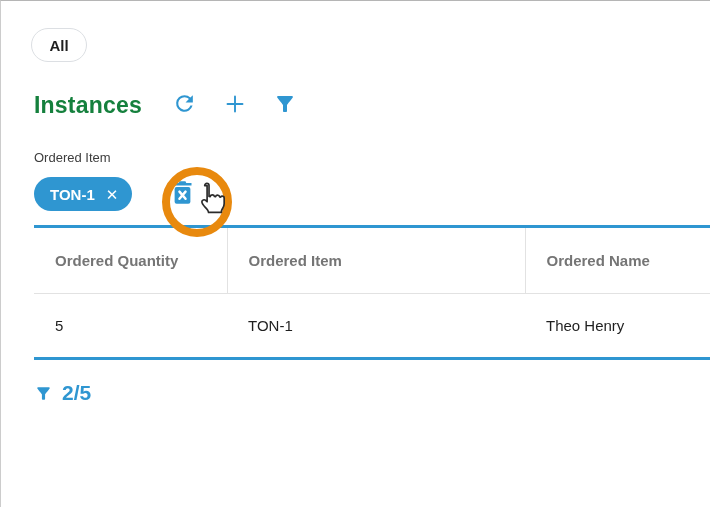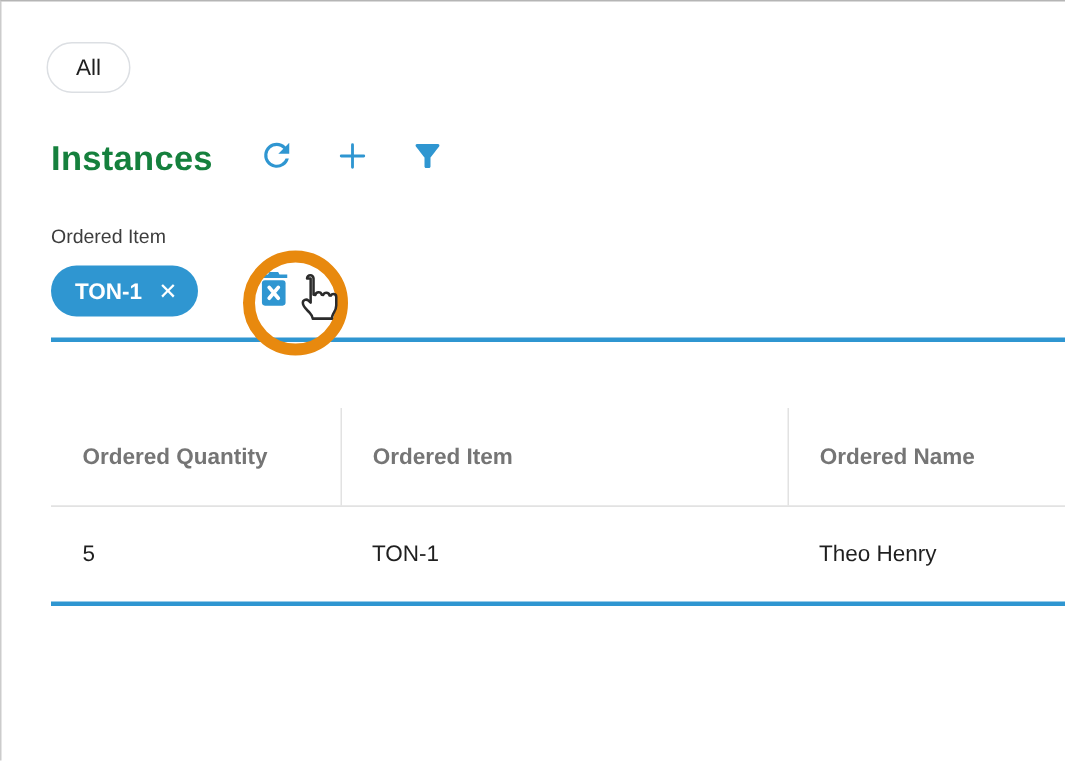--- a/index.html
+++ b/index.html
@@ -24,21 +24,21 @@
     display: inline-flex;
     align-items: center;
     justify-content: center;
     height: 34px;
     min-width: 56px;
     padding: 0 17px;
     background: #fff;
     border: 1px solid #dcdfe3;
     border-radius: 17px;
     font-size: 15px;
-    font-weight: 400;
+    font-weight: 700;
     color: #1f1f1f;
     cursor: pointer;
   }
   
   .title-row { display: flex; align-items: center; margin: 29px 0 0 33px; }
   .page-title { font-size: 23px; font-weight: 700; color: #15803d; letter-spacing: .2px; }
   .icon-btn {
     display: inline-flex;
     align-items: center;
     justify-content: center;
@@ -67,21 +67,21 @@
   }
   .chip-x { font-size: 15px; font-weight: 400; line-height: 1; cursor: pointer; }
   .clear-filter-btn { margin-left: 37px; }
   
   .table-wrap {
     margin: 14px 0 0 33px;
     width: 676px;
     border-top: 3px solid #2f96d1;
     border-bottom: 3px solid #2f96d1;
   }
-  table { width: 100%; border-collapse: collapse; table-layout: fixed; margin-top: 44px; }
+  table { width: 100%; border-collapse: collapse; table-layout: fixed; }
   th {
     height: 65px;
     text-align: left;
     vertical-align: middle;
     padding-left: 21px;
     font-size: 15px;
     font-weight: 700;
     color: #757575;
     border-bottom: 1px solid #e2e2e2;
     background: #fff;
@@ -193,20 +193,28 @@
       <tbody>
         <tr data-row="0">
           <td>5</td>
           <td>TON-1</td>
           <td>Theo Henry</td>
         </tr>
       </tbody>
     </table>
   </div>
 
+  <div class="footer">
+    <span>
+      <svg width="19" height="19" viewBox="0 0 24 24" style="display:block">
+        <path fill="#2f96d1" d="M4.25 5.61C6.57 8.59 10 13 10 13v6c0 .55.45 1 1 1h2c.55 0 1-.45 1-1v-6s3.43-4.41 5.75-7.39c.51-.66.04-1.61-.79-1.61H5.04c-.83 0-1.3.95-.79 1.61z"></path>
+      </svg>
+    </span>
+    <span class="footer-count">2/5</span>
+  </div>
 
   <div class="annotation-ring"></div>
   <div class="hand-cursor">
     <svg width="33" height="36" viewBox="0 0 26 30">
       <path d="M9 3c0-1 .8-1.8 1.8-1.8s1.8.8 1.8 1.8v9.1l1 .12c.15-.85.9-1.5 1.8-1.5.85 0 1.55.55 1.75 1.35l.85.1c.25-.7.9-1.2 1.7-1.2.9 0 1.65.65 1.78 1.5l.74.1c.27-.5.8-.85 1.4-.85.9 0 1.6.73 1.6 1.63v4.7c0 2.2-1 3.4-1.7 4.68-.43.8-.68 1.63-.68 2.62H12.2c0-1.1-.68-2.1-1.7-3.2-1.45-1.6-3.85-3.4-3.85-5.6 0-1.6 1.95-2.3 3.15-1.2l1.2 1.1V3z" fill="#ffffff" stroke="#2b2b2b" stroke-width="1.4" stroke-linejoin="round"></path>
     </svg>
   </div>
 
 </div>
 

